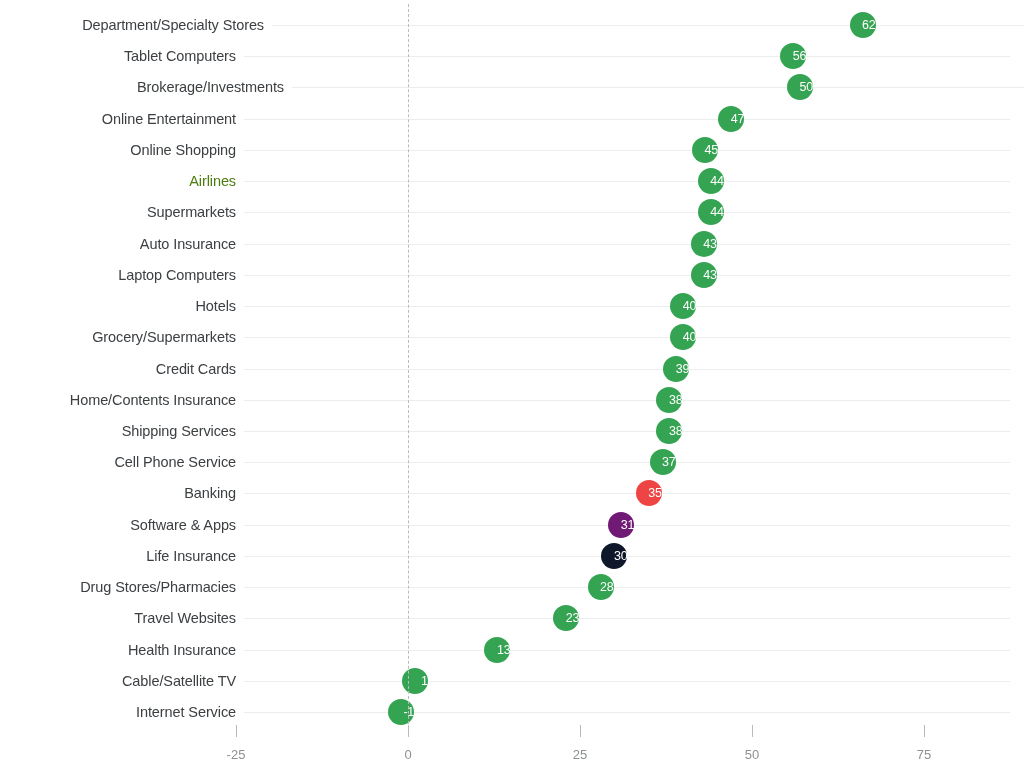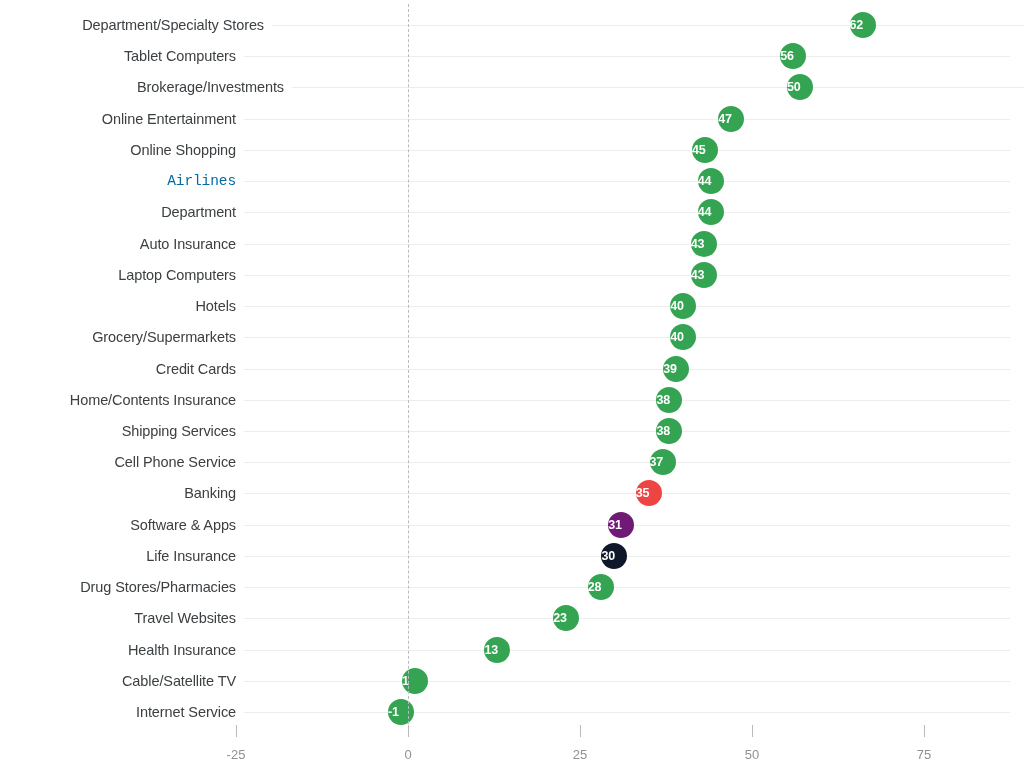--- a/index.html
+++ b/index.html
@@ -64,23 +64,23 @@
   .dot {
     position: absolute;
     top: 2px;
     width: 26px;
     height: 26px;
     margin-left: -13px;
     border-radius: 50%;
     background: #34a352;
     color: #ffffff;
     font-size: 12.5px;
-    font-weight: bold;
+    font-weight: normal;
     line-height: 26px;
-    text-align: left;
+    text-align: right;
     letter-spacing: -0.2px;
   }
 
   
   #zero-line {
     position: absolute;
     top: 4px;
     height: 730px;
     width: 0;
     border-left: 1.5px dashed #b9bcbe;
@@ -137,26 +137,26 @@
         <div class="row-label" style="color: rgb(60, 64, 67);">Online Entertainment</div>
         <div class="dot" style="left: 731.36px; background: rgb(52, 163, 82); color: rgb(255, 255, 255);">47</div>
       </div>
       <div class="row" style="top: 149.909px;">
         <div class="gridline" style="background: rgb(236, 237, 237);"></div>
         <div class="row-label" style="color: rgb(60, 64, 67);">Online Shopping</div>
         <div class="dot" style="left: 705px; background: rgb(52, 163, 82); color: rgb(255, 255, 255);">45</div>
       </div>
       <div class="row" style="top: 181.136px;">
         <div class="gridline" style="background: rgb(236, 237, 237);"></div>
-        <div class="row-label" style="color: #0369a1; font-family: Liberation Mono, monospace;">Airlines</div>
+        <div class="row-label" style="color: #4d7c0f;">Airlines</div>
         <div class="dot" style="left: 710.72px; background: rgb(52, 163, 82); color: rgb(255, 255, 255);">44</div>
       </div>
       <div class="row" style="top: 212.364px;">
         <div class="gridline" style="background: rgb(236, 237, 237);"></div>
-        <div class="row-label" style="color: rgb(60, 64, 67);">Department</div>
+        <div class="row-label" style="color: rgb(60, 64, 67);">Supermarkets</div>
         <div class="dot" style="left: 710.72px; background: rgb(52, 163, 82); color: rgb(255, 255, 255);">44</div>
       </div>
       <div class="row" style="top: 243.591px;">
         <div class="gridline" style="background: rgb(236, 237, 237);"></div>
         <div class="row-label" style="color: rgb(60, 64, 67);">Auto Insurance</div>
         <div class="dot" style="left: 703.84px; background: rgb(52, 163, 82); color: rgb(255, 255, 255);">43</div>
       </div>
       <div class="row" style="top: 274.818px;">
         <div class="gridline" style="background: rgb(236, 237, 237);"></div>
         <div class="row-label" style="color: rgb(60, 64, 67);">Laptop Computers</div>

